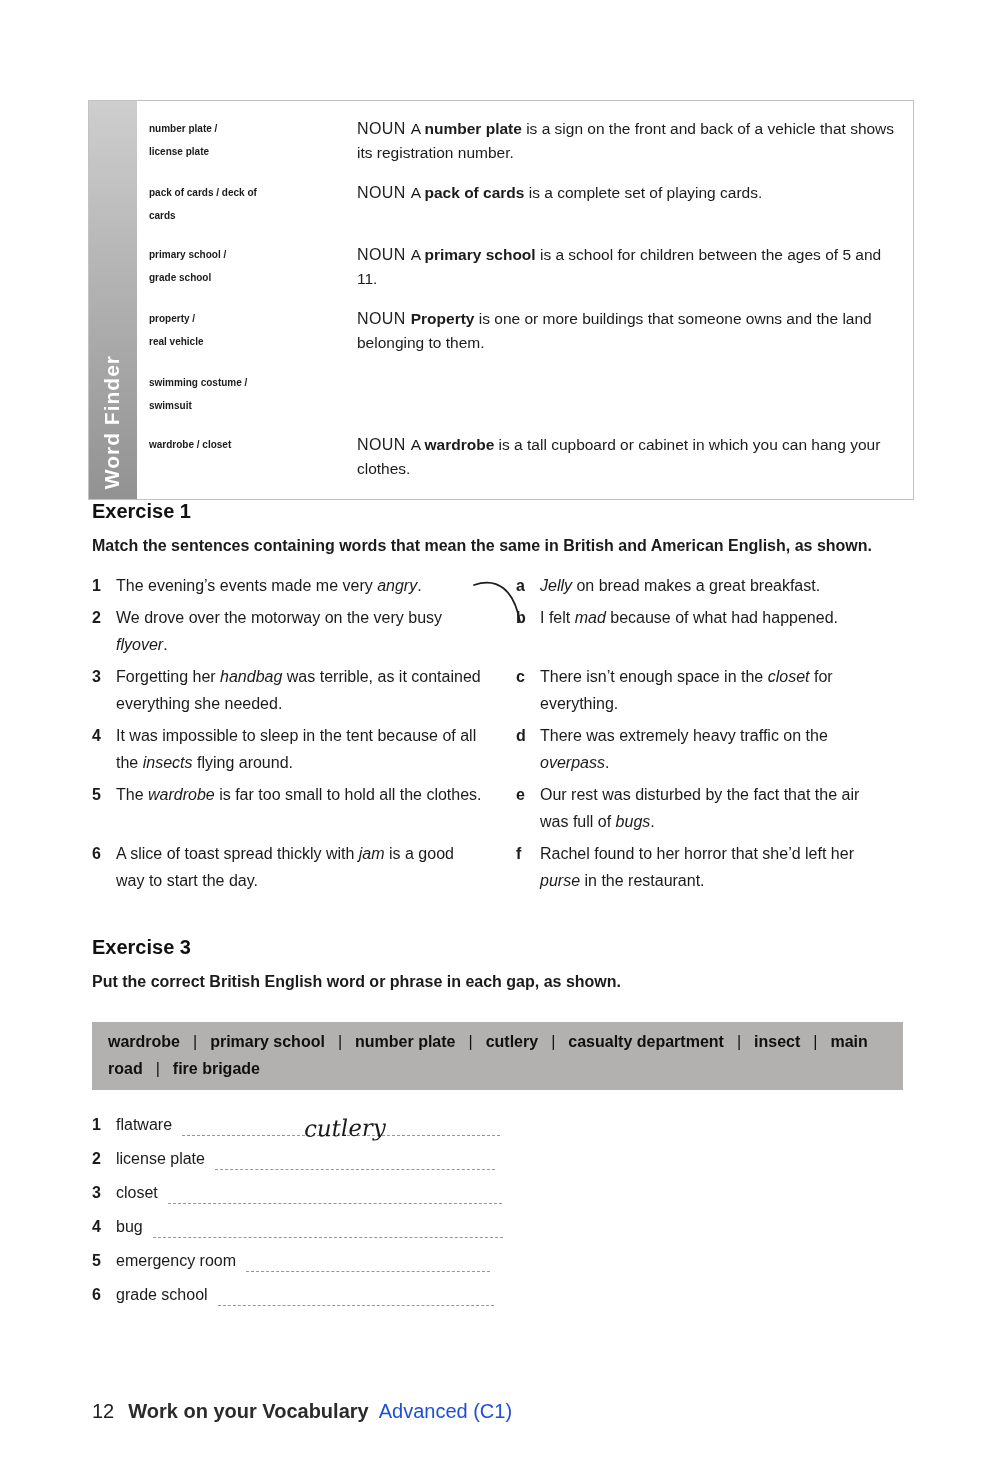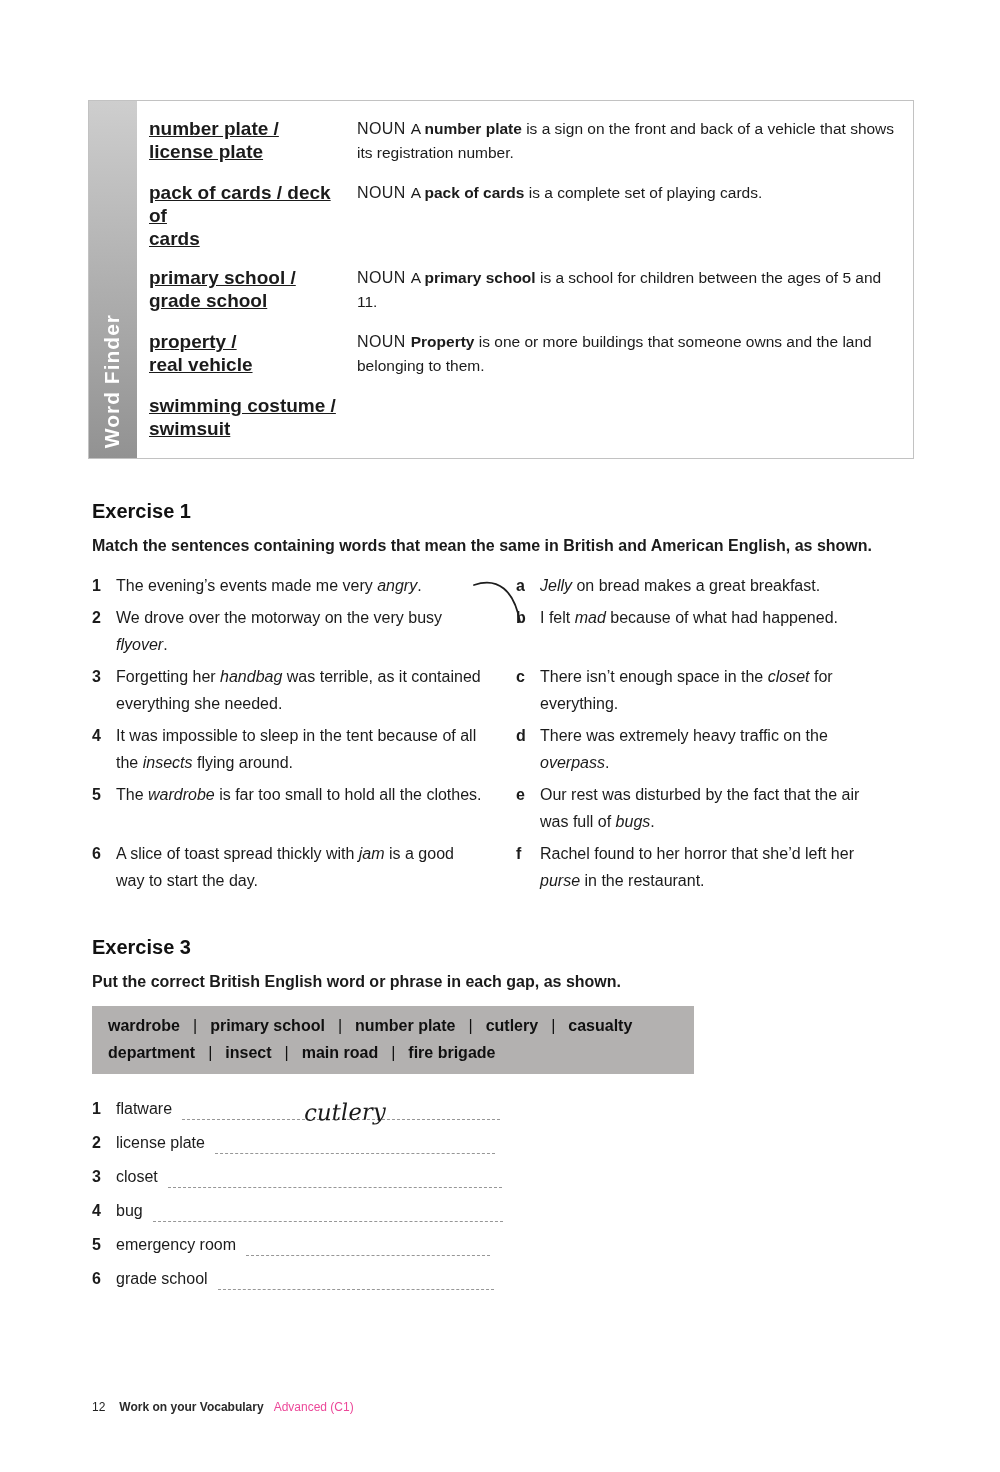--- a/index.html
+++ b/index.html
@@ -25,21 +25,21 @@
     background:linear-gradient(180deg,#cecece 0%, #b3b3b3 45%, #929292 100%);
   }
   .wf-tab-label {
     position:absolute; bottom:10px; left:11px;
     writing-mode:vertical-rl; transform:rotate(180deg);
     color:#ffffff; font-weight:bold; font-size:21px; letter-spacing:1px;
     white-space:nowrap;
   }
   .wf-rows { flex:1; padding:8px 10px 10px 12px; }
   .wf-row { display:flex; padding:8px 0; }
-  .wf-term { flex:0 0 208px; padding-right:14px; font-weight:bold; font-size:19px; line-height:23px;text-decoration:underline; }
+  .wf-term { flex:0 0 208px; padding-right:14px; font-weight:bold; font-size:10px; line-height:23px; }
   .wf-def { flex:1; font-size:15.5px; line-height:24px; padding-right:4px; }
   .noun { font-size:16px; letter-spacing:0.4px; margin-right:5px; color:#222; }
   .wf-def b { font-weight:bold; }
 
   
   .section { position:absolute; left:92px; right:84px; }
   .section-heading { font-size:20px; font-weight:bold; margin:0 0 10px 0; color:#111; }
   .instruction { font-weight:bold; font-size:16px; line-height:25px; max-width:820px; margin:0 0 12px 0; }
 
   
@@ -47,21 +47,21 @@
   .ex1-rows { position:relative; margin-top:14px; }
   .ex1-row { display:grid; grid-template-columns:424px 1fr; margin-bottom:5px; }
   .item { display:flex; font-size:16px; line-height:27px; align-items:flex-start; }
   .item-num { flex:0 0 24px; font-weight:bold; }
   .item-text { flex:1; padding-right:34px; }
   .match-line { position:absolute; left:380px; top:6px; width:56px; height:50px; overflow:visible; }
 
   
   #exercise2 { top:936px; }
   .word-bank {
-    margin-top:12px; width:602px;
+    margin-top:28px; width:811px;
     background:#b3b1b0; color:#101010;
     padding:6px 16px 8px 16px;
     font-weight:bold; font-size:16px; line-height:27px;
   }
   .wb-sep { margin:0 13px; font-weight:400; }
   .ex2-rows { margin-top:24px; }
   .ex2-row { display:flex; align-items:flex-end; font-size:16px; line-height:22px; margin-bottom:12px; min-height:22px; }
   .ex2-num { flex:0 0 24px; font-weight:bold; }
   .ex2-term { margin-right:10px; white-space:nowrap; }
   .blank { position:relative; border-bottom:1.5px dashed #979797; height:16px; align-self:flex-end; }
@@ -72,24 +72,24 @@
   .blank.w5 { width:244px; }
   .blank.w6 { width:276px; }
   .answer {
     position:absolute; left:122px; bottom:-4px;
     font-family:"DejaVu Serif", serif; font-style:italic;
     font-size:23px; color:#1a1a1a; transform:rotate(-1deg);
     white-space:nowrap;
   }
 
   
-  .footer { position:absolute; left:92px; top:1400px; font-size:12px; display:flex; align-items:baseline; }
+  .footer { position:absolute; left:92px; top:1400px; font-size:20px; display:flex; align-items:baseline; }
   .footer-num { margin-right:14px; color:#222; }
   .footer-title { font-weight:bold; color:#2b2b2b; margin-right:10px; }
-  .footer-sub { color:#ec4899;text-align:right; }
+  .footer-sub { color:#1d4ed8;text-align:right; }
 
   i { font-style:italic; }
 </style>
 </head>
 <body>
 
 <div class="page">
 
   <div class="wf-box">
     <div class="wf-tab">
@@ -137,20 +137,29 @@
         </div>
       </div>
 
       <div class="wf-row">
         <div class="wf-term">
           <div>swimming costume /</div>
           <div>swimsuit</div>
         </div>
       </div>
 
+      <div class="wf-row">
+        <div class="wf-term">
+          <div>wardrobe / closet</div>
+          <div></div>
+        </div>
+        <div class="wf-def">
+          <span class="noun">NOUN</span><span>A </span><b>wardrobe</b><span> is a tall cupboard or cabinet in which you can hang your clothes.</span>
+        </div>
+      </div>
 
     </div>
   </div>
 
   <div class="section" id="exercise1">
     <h2 class="section-heading">Exercise 1</h2>
     <p class="instruction">Match the sentences containing words that mean the same in British and American English, as shown.</p>
 
     <div class="ex1-rows">
 

